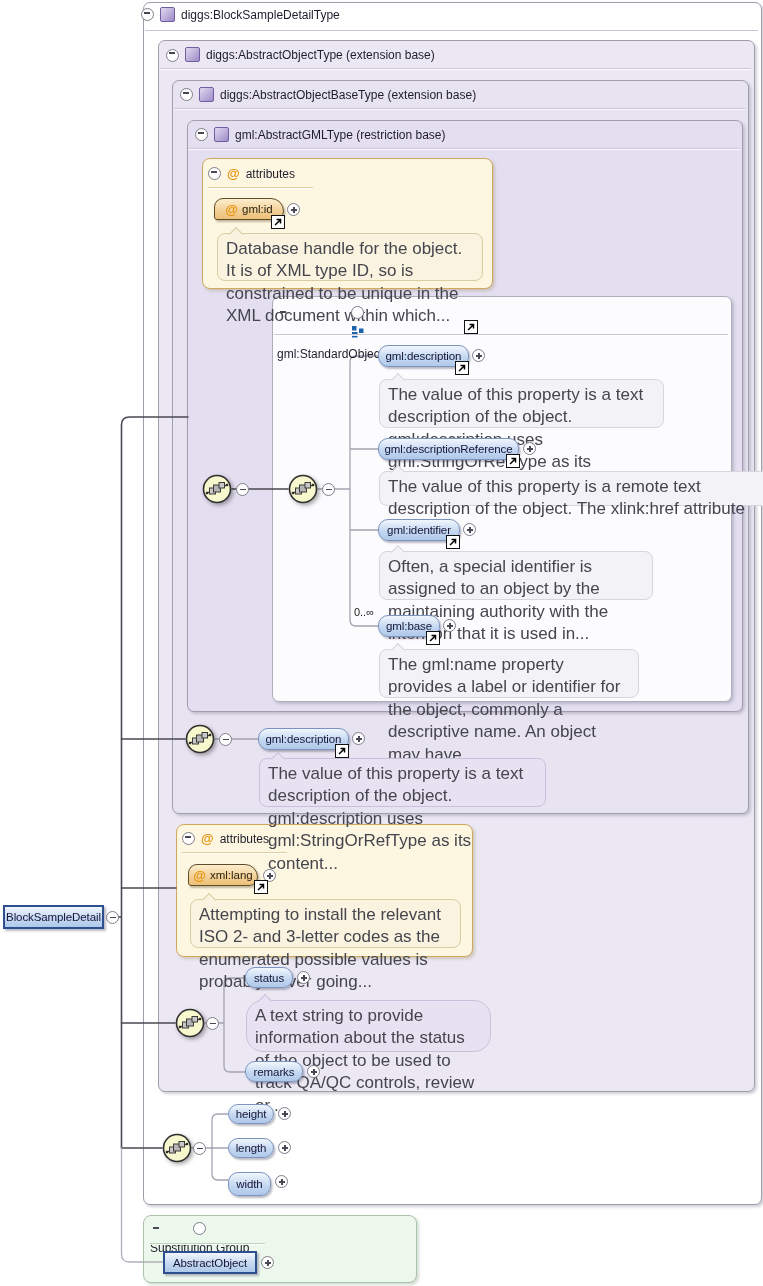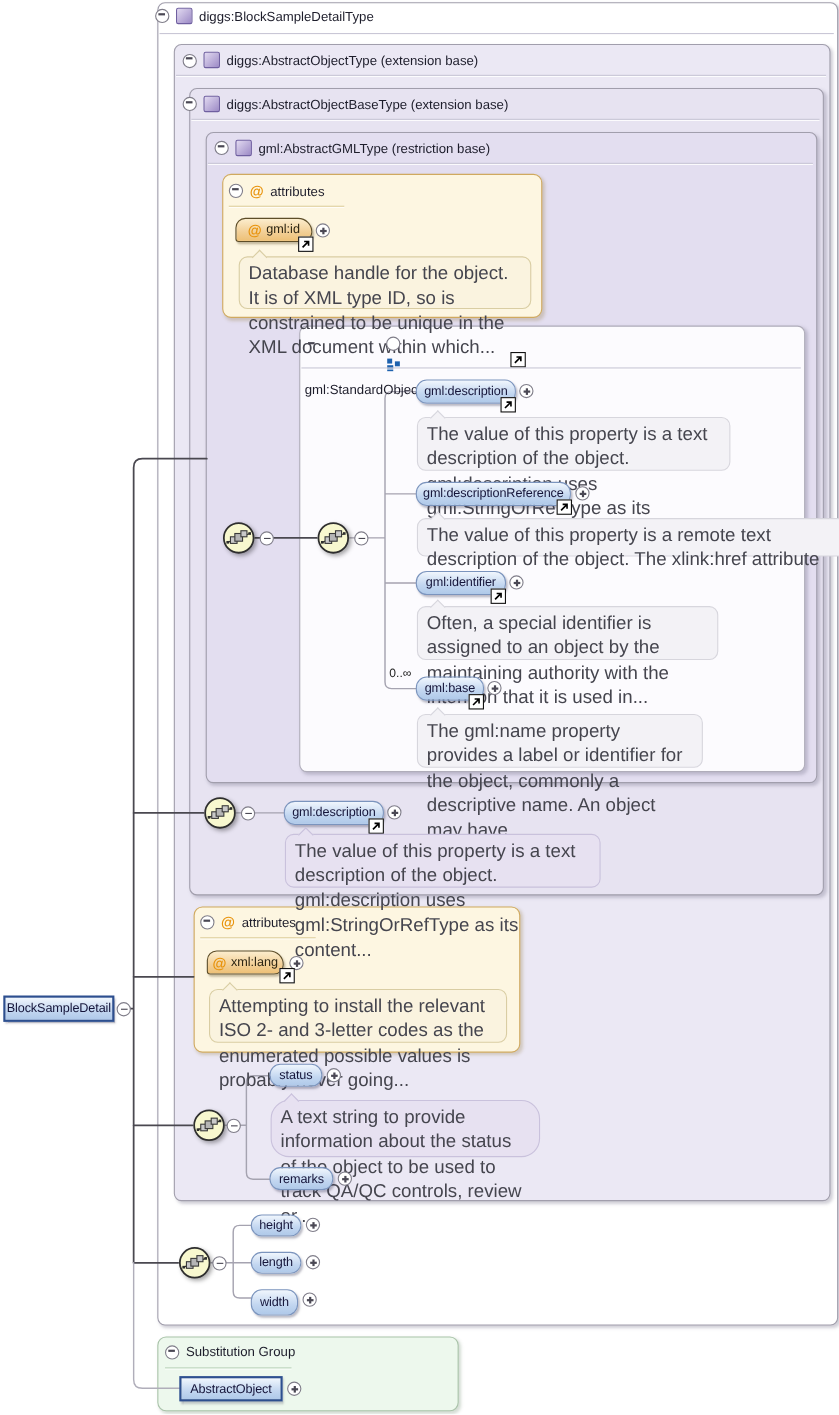--- a/index.html
+++ b/index.html
@@ -96,21 +96,21 @@
   </div>
   <div class="hsep" style="left:145px;top:30px;width:613px;"></div>
 
   <div class="hdr" style="left:166px;top:47px;align-items:flex-end;">
     <span class="pm inhdr"></span>
     <span class="psq"></span>
     <span>diggs:AbstractObjectType (extension base)</span>
   </div>
   <div class="hsep" style="left:160px;top:68px;width:591px;"></div>
 
-  <div class="hdr" style="left:166px;top:87px;">
+  <div class="hdr" style="left:180px;top:87px;">
     <span class="pm inhdr"></span>
     <span class="psq"></span>
     <span>diggs:AbstractObjectBaseType (extension base)</span>
   </div>
   <div class="hsep" style="left:174px;top:108px;width:571px;"></div>
 
   <div class="hdr" style="left:195px;top:127px;">
     <span class="pm inhdr"></span>
     <span class="psq"></span>
     <span>gml:AbstractGMLType (restriction base)</span>
@@ -290,21 +290,21 @@
   <div class="chip" style="left:228px;top:1104px;width:46px;height:20px;">height</div>
   <span class="pm plus" style="left:278px;top:1107px;"></span>
   <div class="chip" style="left:228px;top:1138px;width:46px;height:20px;">length</div>
   <span class="pm plus" style="left:278px;top:1141px;"></span>
   <div class="chip" style="left:228px;top:1172px;width:43px;height:24px;">width</div>
   <span class="pm plus" style="left:275px;top:1175px;"></span>
 
   <div class="chip strong" style="left:3px;top:905px;width:101px;height:24px;">BlockSampleDetail</div>
   <span class="pm" style="left:106px;top:910.5px;"></span>
 
-  <div class="hdr" style="left:150px;top:1222px;">
+  <div class="hdr" style="left:150px;top:1222px;flex-direction:column;">
     <span class="pm inhdr"></span>
     <span>Substitution Group</span>
   </div>
   <div class="hsep grn" style="left:150px;top:1243px;width:115px;"></div>
   <div class="chip strong" style="left:163px;top:1251px;width:94px;height:23px;">AbstractObject</div>
   <span class="pm plus" style="left:261px;top:1256px;"></span>
 
 </div>
 
 </body></html>

